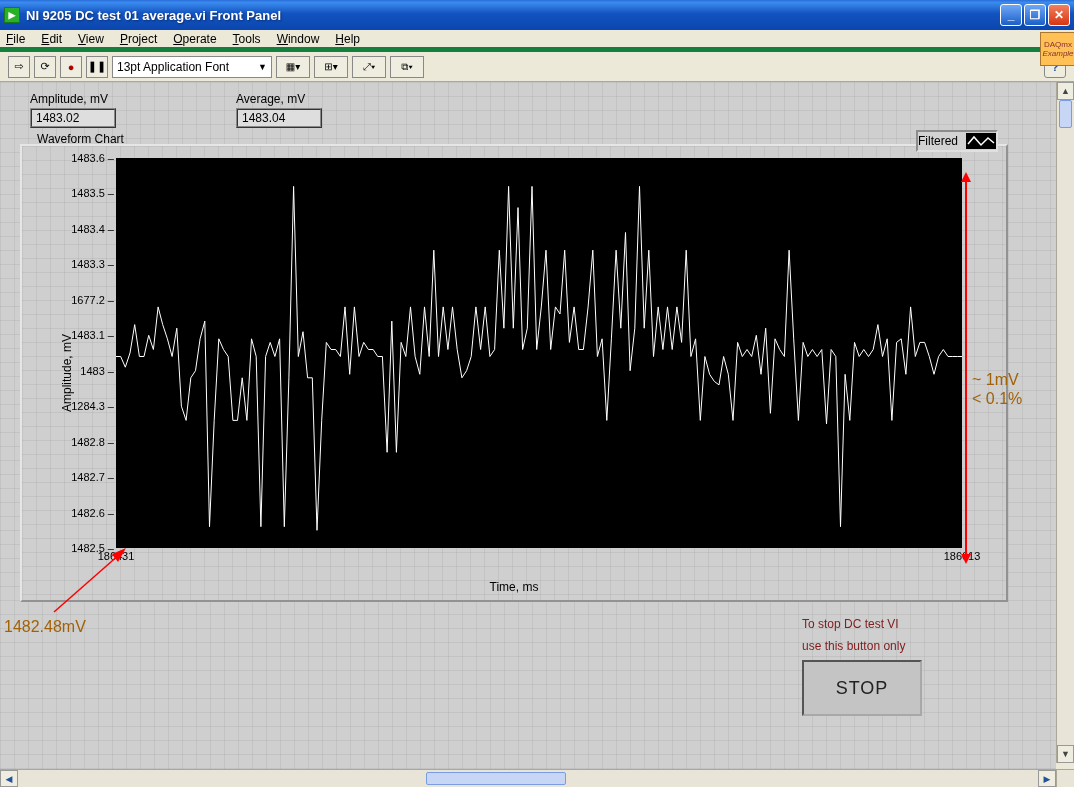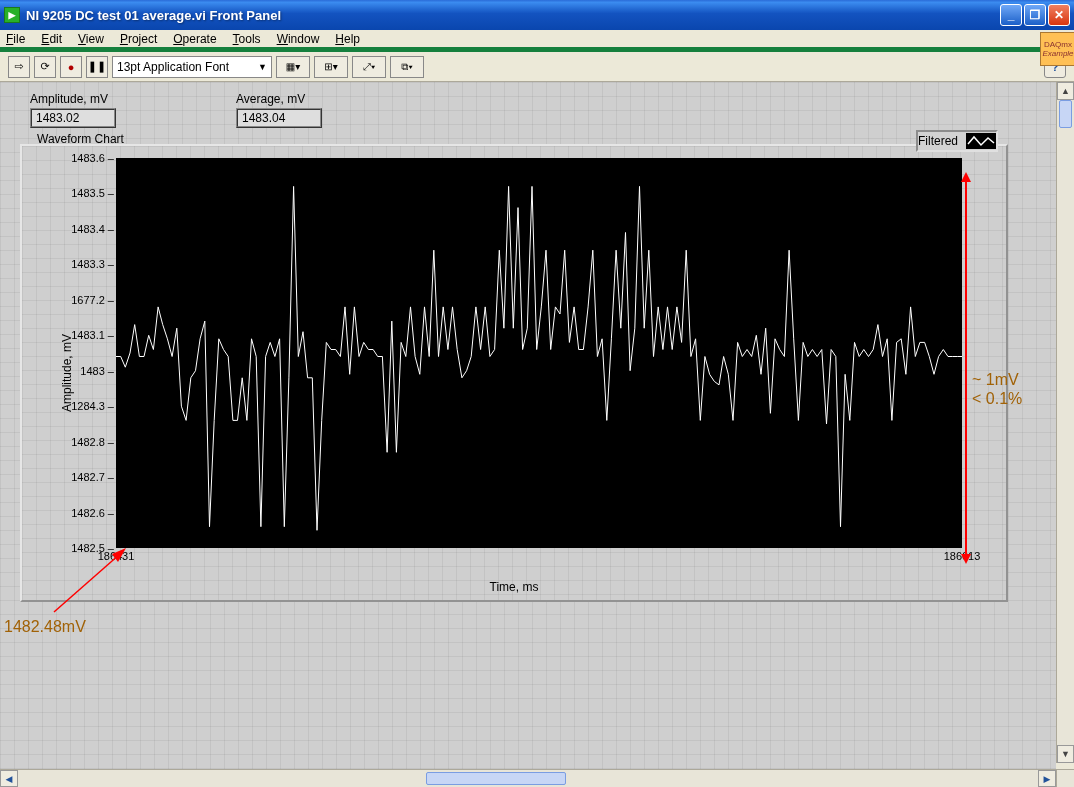--- a/index.html
+++ b/index.html
@@ -192,20 +192,25 @@
           <path d="M0.0 198.5 L4.7 198.5 L9.3 209.2 L14.0 195.0 L18.7 166.6 L23.4 198.5 L28.0 198.5 L32.7 177.3 L37.4 191.5 L42.1 148.9 L46.7 166.6 L51.4 180.8 L56.1 198.5 L60.8 170.2 L65.4 248.2 L70.1 262.4 L74.8 219.8 L79.5 212.7 L84.1 180.8 L88.8 163.1 L93.5 368.7 L98.2 262.4 L102.8 180.8 L107.5 191.5 L112.2 198.5 L116.9 262.4 L121.5 262.4 L126.2 219.8 L130.9 262.4 L135.5 180.8 L140.2 198.5 L144.9 368.7 L149.6 198.5 L154.2 184.4 L158.9 198.5 L163.6 180.8 L168.3 368.7 L172.9 219.8 L177.6 28.4 L182.3 198.5 L187.0 173.7 L191.6 219.8 L196.3 219.8 L201.0 372.3 L205.7 262.4 L210.3 184.4 L215.0 191.5 L219.7 191.5 L224.4 198.5 L229.0 148.9 L233.7 216.3 L238.4 148.9 L243.0 198.5 L247.7 184.4 L252.4 191.5 L257.1 191.5 L261.7 198.5 L266.4 198.5 L271.1 294.3 L275.8 163.1 L280.4 294.3 L285.1 184.4 L289.8 198.5 L294.5 148.9 L299.1 198.5 L303.8 216.3 L308.5 148.9 L313.2 198.5 L317.8 92.2 L322.5 198.5 L327.2 148.9 L331.9 191.5 L336.5 148.9 L341.2 191.5 L345.9 219.8 L350.6 212.7 L355.2 198.5 L359.9 148.9 L364.6 191.5 L369.2 148.9 L373.9 198.5 L378.6 191.5 L383.3 92.2 L387.9 170.2 L392.6 28.4 L397.3 170.2 L402.0 49.6 L406.6 191.5 L411.3 170.2 L416.0 28.4 L420.7 191.5 L425.3 148.9 L430.0 92.2 L434.7 191.5 L439.4 148.9 L444.0 156.0 L448.7 92.2 L453.4 184.4 L458.1 148.9 L462.7 191.5 L467.4 191.5 L472.1 148.9 L476.8 92.2 L481.4 198.5 L486.1 180.8 L490.8 262.4 L495.4 180.8 L500.1 92.2 L504.8 170.2 L509.5 74.5 L514.1 212.7 L518.8 170.2 L523.5 28.4 L528.2 170.2 L532.8 92.2 L537.5 198.5 L542.2 148.9 L546.9 191.5 L551.5 148.9 L556.2 191.5 L560.9 148.9 L565.6 184.4 L570.2 92.2 L574.9 198.5 L579.6 180.8 L584.3 262.4 L588.9 198.5 L593.6 216.3 L598.3 223.4 L603.0 226.9 L607.6 198.5 L612.3 216.3 L617.0 262.4 L621.6 184.4 L626.3 198.5 L631.0 191.5 L635.7 198.5 L640.3 177.3 L645.0 216.3 L649.7 170.2 L654.4 255.3 L659.0 180.8 L663.7 191.5 L668.4 198.5 L673.1 92.2 L677.7 180.8 L682.4 262.4 L687.1 184.4 L691.8 198.5 L696.4 191.5 L701.1 198.5 L705.8 191.5 L710.5 265.9 L715.1 191.5 L719.8 198.5 L724.5 368.7 L729.1 216.3 L733.8 262.4 L738.5 184.4 L743.2 198.5 L747.8 191.5 L752.5 198.5 L757.2 191.5 L761.9 166.6 L766.5 198.5 L771.2 180.8 L775.9 262.4 L780.6 184.4 L785.2 180.8 L789.9 216.3 L794.6 148.9 L799.3 198.5 L803.9 184.4 L808.6 184.4 L813.3 198.5 L818.0 216.3 L822.6 198.5 L827.3 191.5 L832.0 198.5 L836.7 198.5 L841.3 198.5 L846.0 198.5 " stroke="#ffffff" fill="none" stroke-width="1"></path>
         </svg>
     </div>
     <div class="xticks">
       <div class="xtick" style="left:0%">186431</div>
       <div class="xtick" style="left:100%">186613</div>
     </div>
     <div class="xlabel">Time, ms</div>
   </div>
 
+  <div class="stop-group">
+    <div class="stop-note">To stop DC test VI</div>
+    <div class="stop-note">use this button only</div>
+    <div class="stop-btn">STOP</div>
+  </div>
 
 </div>
 
 <svg class="arrow-svg" style="left:958px;top:172px;width:16px;height:392px">
   <line x1="8" y1="8" x2="8" y2="384" stroke="#f00" stroke-width="2"></line>
   <polygon points="8,0 3,10 13,10" fill="#f00"></polygon>
   <polygon points="8,392 3,382 13,382" fill="#f00"></polygon>
 </svg>
 <div id="ann1" class="annotation">
   <span>~ 1mV</span><br>

